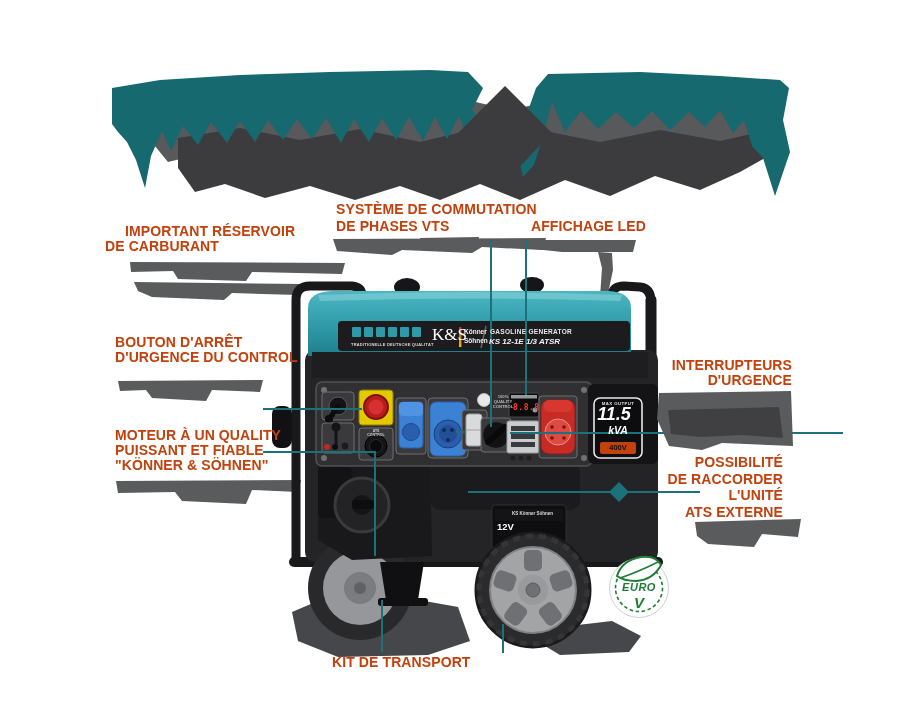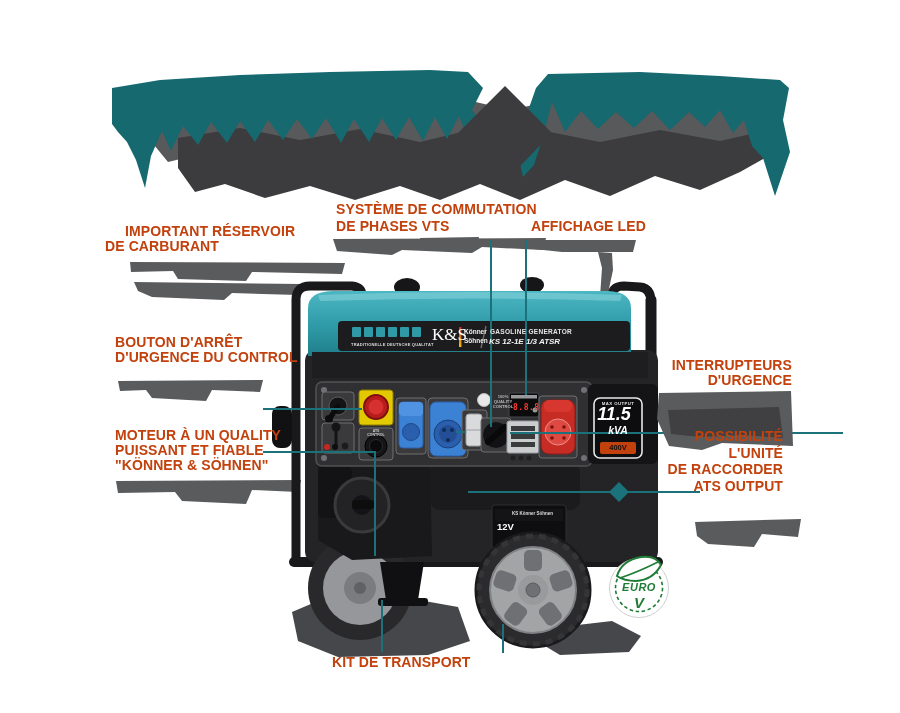--- a/index.html
+++ b/index.html
@@ -283,25 +283,25 @@
     <div>INTERRUPTEURS</div>
     <div>D'URGENCE</div>
   </div>
 
   <div class="cl" style="left:115px;top:428px;">
     <div>MOTEUR À UN QUALITY</div>
     <div>PUISSANT ET FIABLE</div>
     <div>"KÖNNER &amp; SÖHNEN"</div>
   </div>
 
-  <div class="cl ra" style="left:603px;top:428px;width:180px;line-height:16.5px;text-align:right;">
+  <div class="cl ra" style="left:603px;top:454px;width:180px;line-height:16.5px;text-align:right;">
     <div>POSSIBILITÉ</div>
+    <div>DE RACCORDER</div>
     <div>L'UNITÉ</div>
-    <div>DE RACCORDER</div>
-    <div>ATS OUTPUT</div>
+    <div>ATS EXTERNE</div>
   </div>
 
   <div class="cl" style="left:332px;top:655px;">
     <div>KIT DE TRANSPORT</div>
   </div>
 
   <div class="gtx" style="left:351px;top:342px;font-size:4px;letter-spacing:.2px;color:#d8d8d8;font-weight:700;">TRADITIONELLE DEUTSCHE QUALITÄT</div>
 
   <div class="gtx" style="left:432px;top:325px;font-family:'Liberation Serif',serif;font-weight:400;font-size:17px;line-height:20px;color:#fff;">K&amp;S</div>
   <div class="gtx" style="left:464px;top:328px;font-size:6.5px;font-weight:700;color:#eee;">Könner</div>

